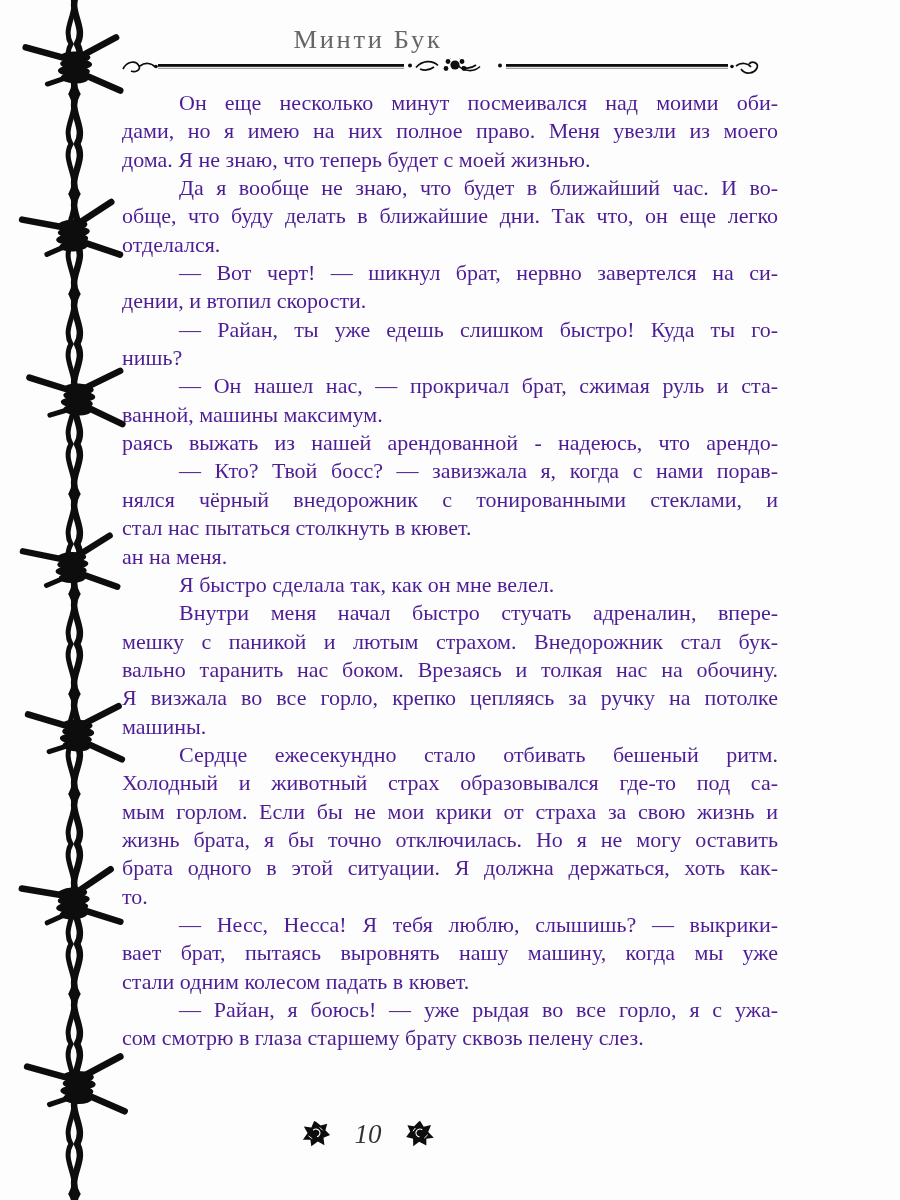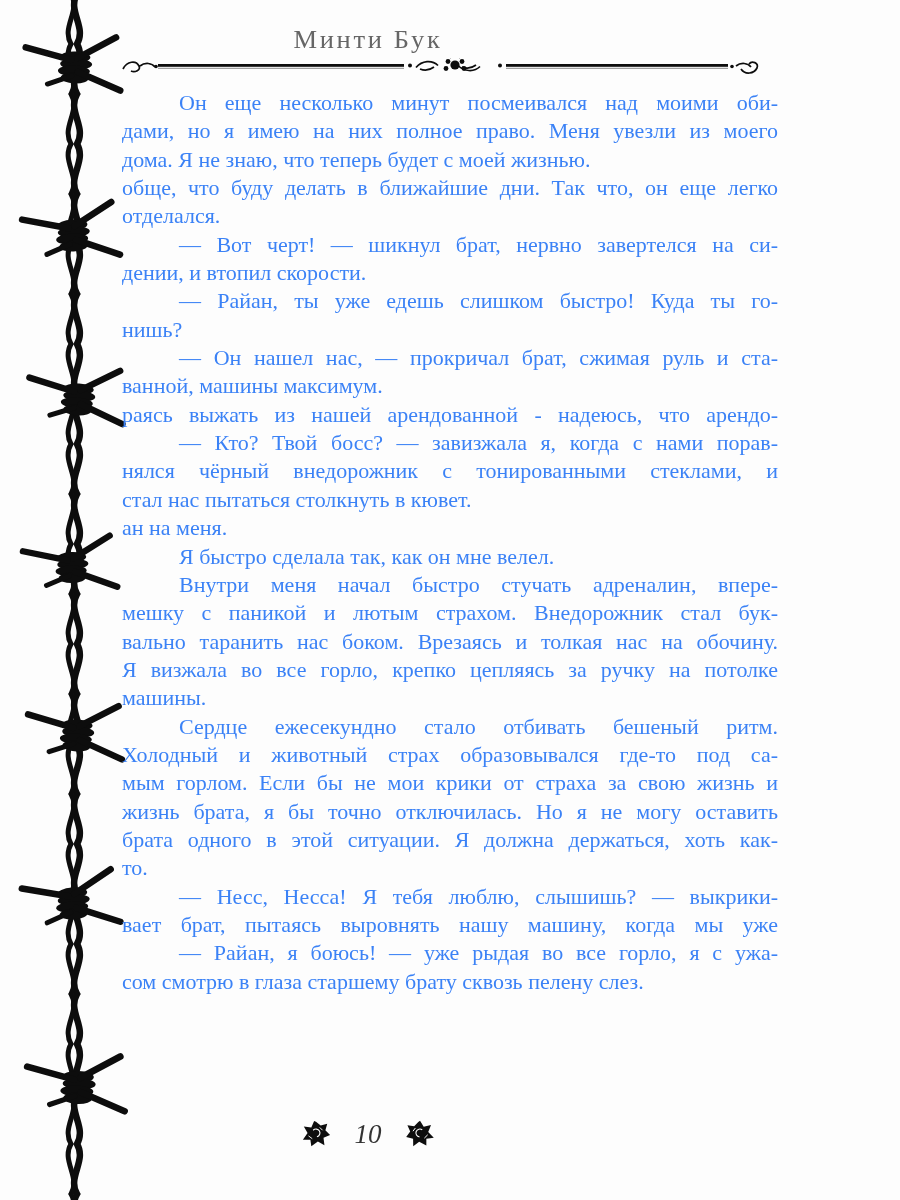--- a/index.html
+++ b/index.html
@@ -34,21 +34,21 @@
   }
   #divider {
     position: absolute; left: 120px; top: 58px;
     width: 656px; height: 22px;
   }
 
   
   #text-block {
     position: absolute; left: 122px; top: 89px;
     width: 656px;
-    color: #3b82f6;
+    color: #4c1d95;
     font-size: 22px;
     line-height: 28.35px;
   }
   .line {
     text-align: justify;
     text-align-last: justify;
   }
   .line.last { text-align-last: left; }
   .line.first { text-indent: 57px; }
 
@@ -123,20 +123,21 @@
     <rect x="386" y="9.8" width="222" height="1" fill="#8a8a8a"></rect>
 
     <circle class="ink" cx="612" cy="8.5" r="1.8"></circle>
     <path class="wire-stroke" stroke-width="1.7" d="M616,8 c5,-4 12,-3 15,1 M621,11 c4,6 13,5 16,-1 c2,-5 -5,-8 -8,-4"></path>
   </svg>
 
   <div id="text-block">
       <div class="line first">Он еще несколько минут посмеивался над моими оби-</div>
       <div class="line">дами, но я имею на них полное право. Меня увезли из моего</div>
       <div class="line last">дома. Я не знаю, что теперь будет с моей жизнью.</div>
+      <div class="line first">Да я вообще не знаю, что будет в ближайший час. И во-</div>
       <div class="line">обще, что буду делать в ближайшие дни. Так что, он еще легко</div>
       <div class="line last">отделался.</div>
       <div class="line first">— Вот черт! — шикнул брат, нервно завертелся на си-</div>
       <div class="line last">дении, и втопил скорости.</div>
       <div class="line first">— Райан, ты уже едешь слишком быстро! Куда ты го-</div>
       <div class="line last">нишь?</div>
       <div class="line first">— Он нашел нас, — прокричал брат, сжимая руль и ста-</div>
       <div class="line last">ванной, машины максимум.</div>
       <div class="line">раясь выжать из нашей арендованной - надеюсь, что арендо-</div>
       <div class="line first">— Кто? Твой босс? — завизжала я, когда с нами порав-</div>
@@ -150,20 +151,21 @@
       <div class="line">Я визжала во все горло, крепко цепляясь за ручку на потолке</div>
       <div class="line last">машины.</div>
       <div class="line first">Сердце ежесекундно стало отбивать бешеный ритм.</div>
       <div class="line">Холодный и животный страх образовывался где-то под са-</div>
       <div class="line">мым горлом. Если бы не мои крики от страха за свою жизнь и</div>
       <div class="line">жизнь брата, я бы точно отключилась. Но я не могу оставить</div>
       <div class="line">брата одного в этой ситуации. Я должна держаться, хоть как-</div>
       <div class="line last">то.</div>
       <div class="line first">— Несс, Несса! Я тебя люблю, слышишь? — выкрики-</div>
       <div class="line">вает брат, пытаясь выровнять нашу машину, когда мы уже</div>
+      <div class="line last">стали одним колесом падать в кювет.</div>
       <div class="line first">— Райан, я боюсь! — уже рыдая во все горло, я с ужа-</div>
       <div class="line last">сом смотрю в глаза старшему брату сквозь пелену слез.</div>
     </div>
 
   <div id="footer">
     <svg class="rose" viewBox="-16 -16 32 32" xmlns="http://www.w3.org/2000/svg">
       <path class="ink" d="M0,-13 L5,-9 L12,-11 L10,-4 L15,1 L8,4 L9,12 L2,8 L-5,13 L-6,6 L-14,6 L-9,-1 L-13,-8 L-5,-7 L-2,-14 Z"></path>
       <path d="M-3,-4 a4.2,4.2 0 1,1 4,7" stroke="#fdfdfd" stroke-width="1.2" fill="none"></path>
       <path d="M4,-7 l3,3 M-8,2 l4,3" stroke="#fdfdfd" stroke-width="1" fill="none"></path>
     </svg>

